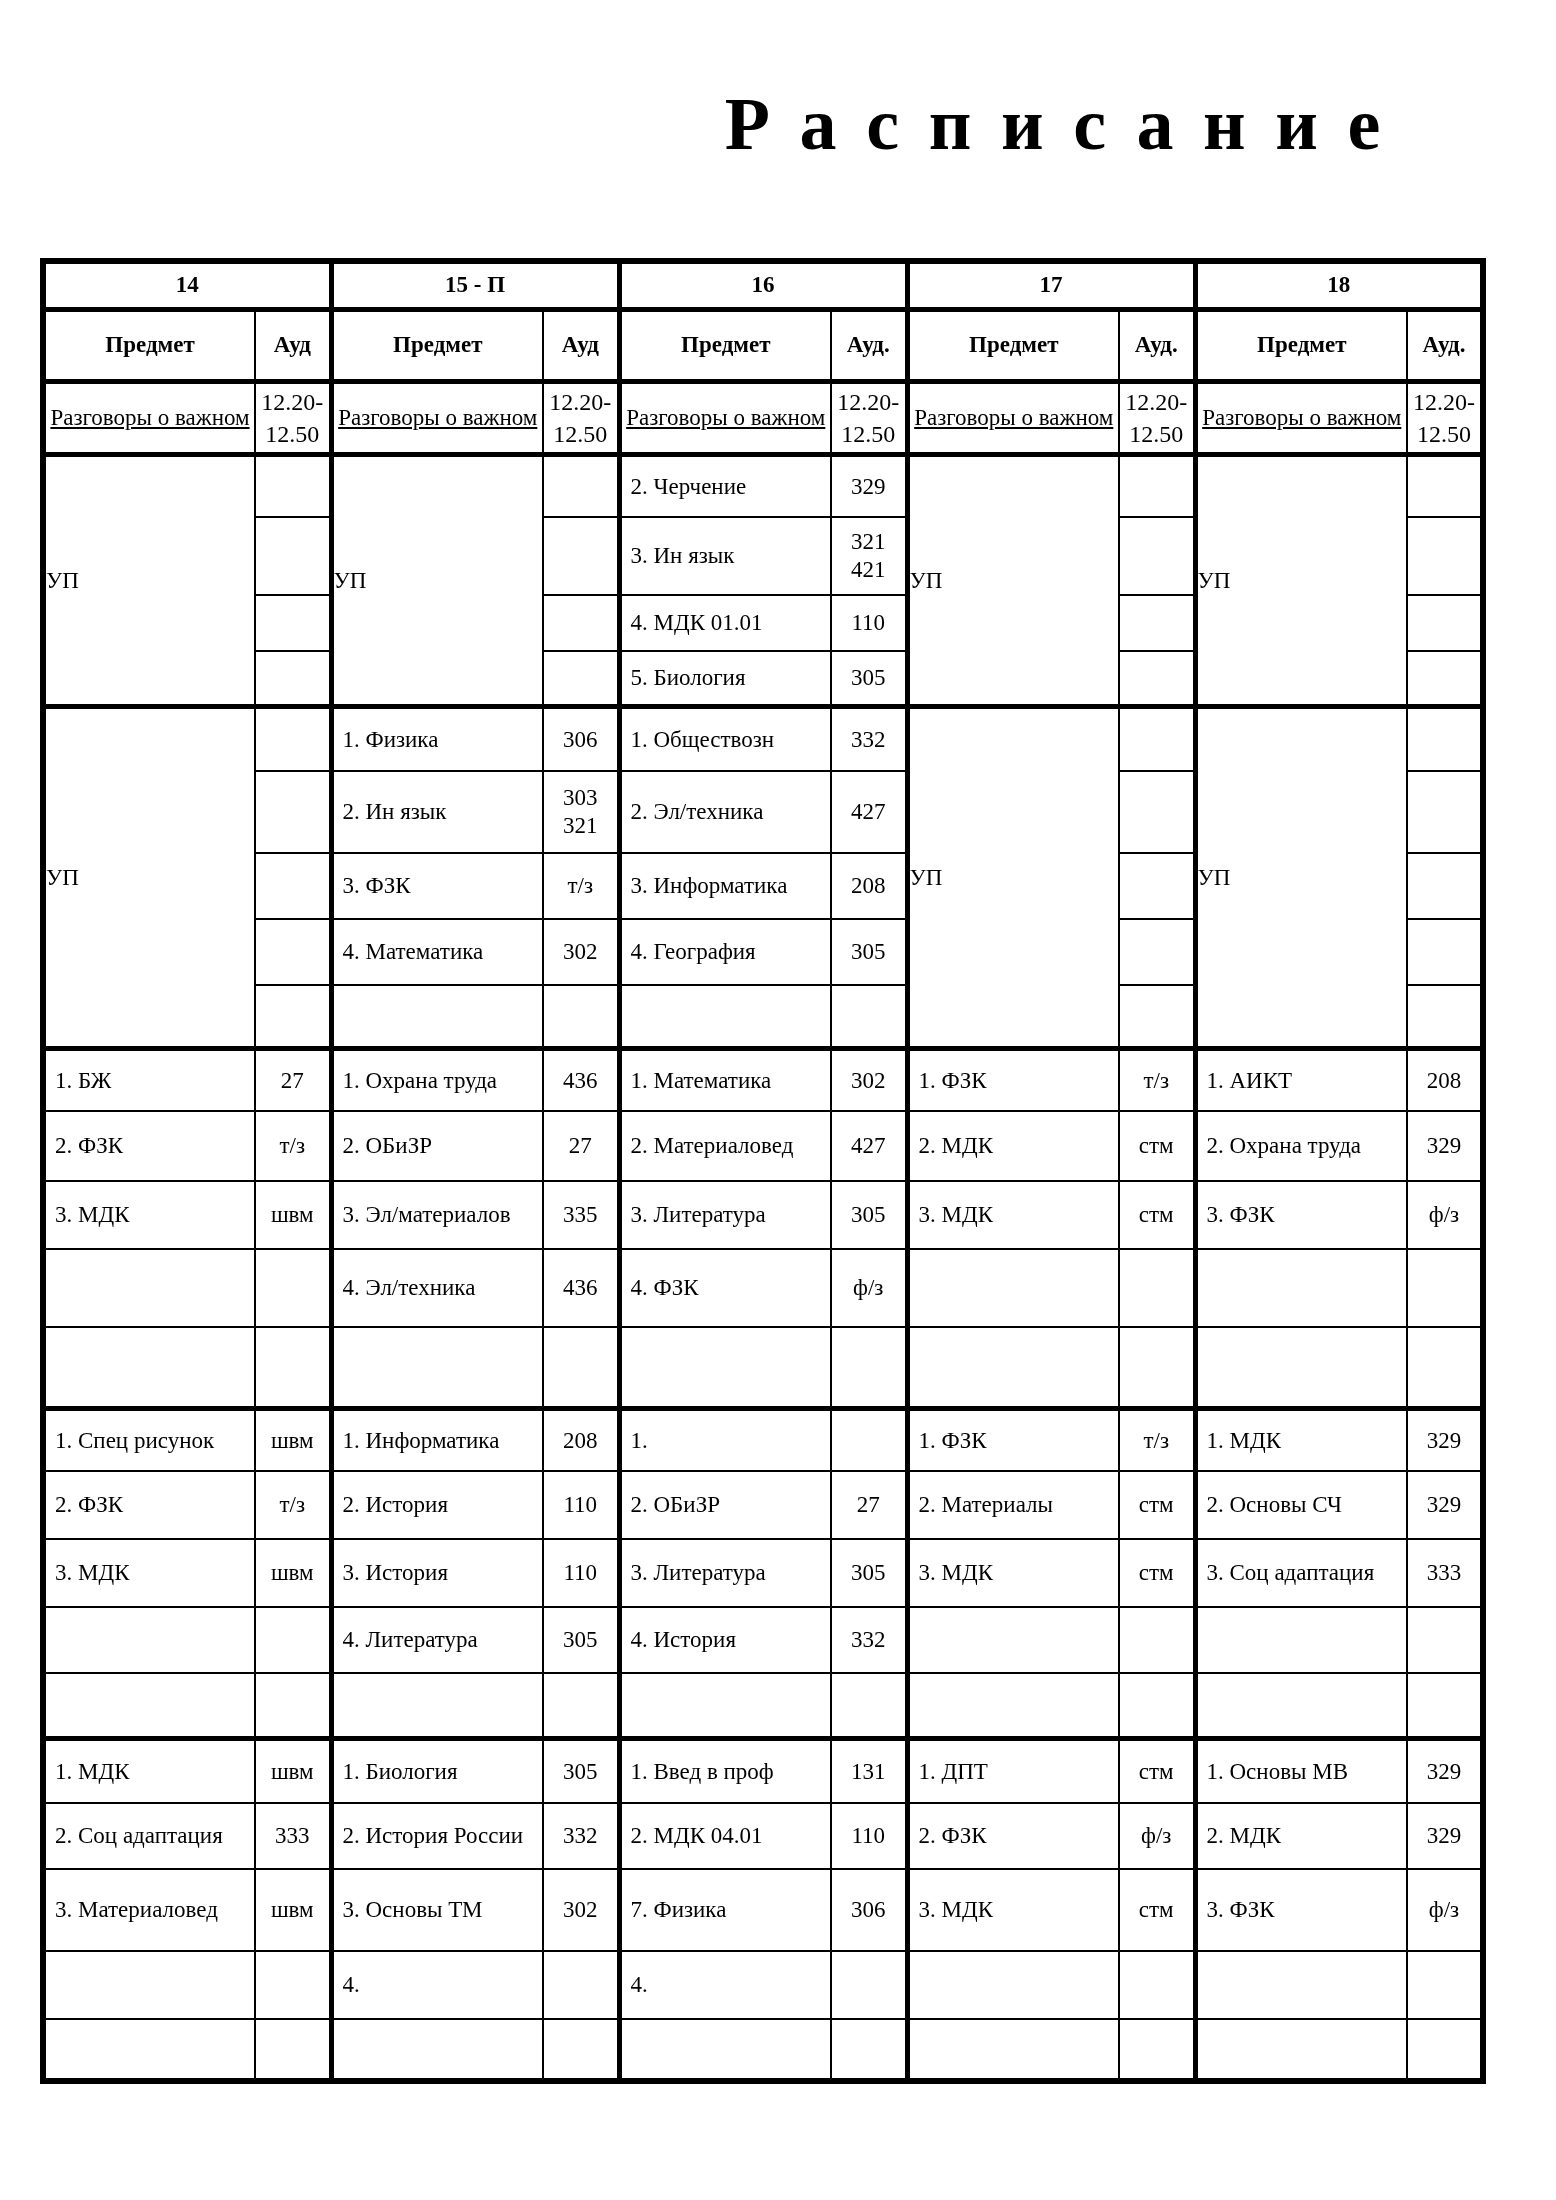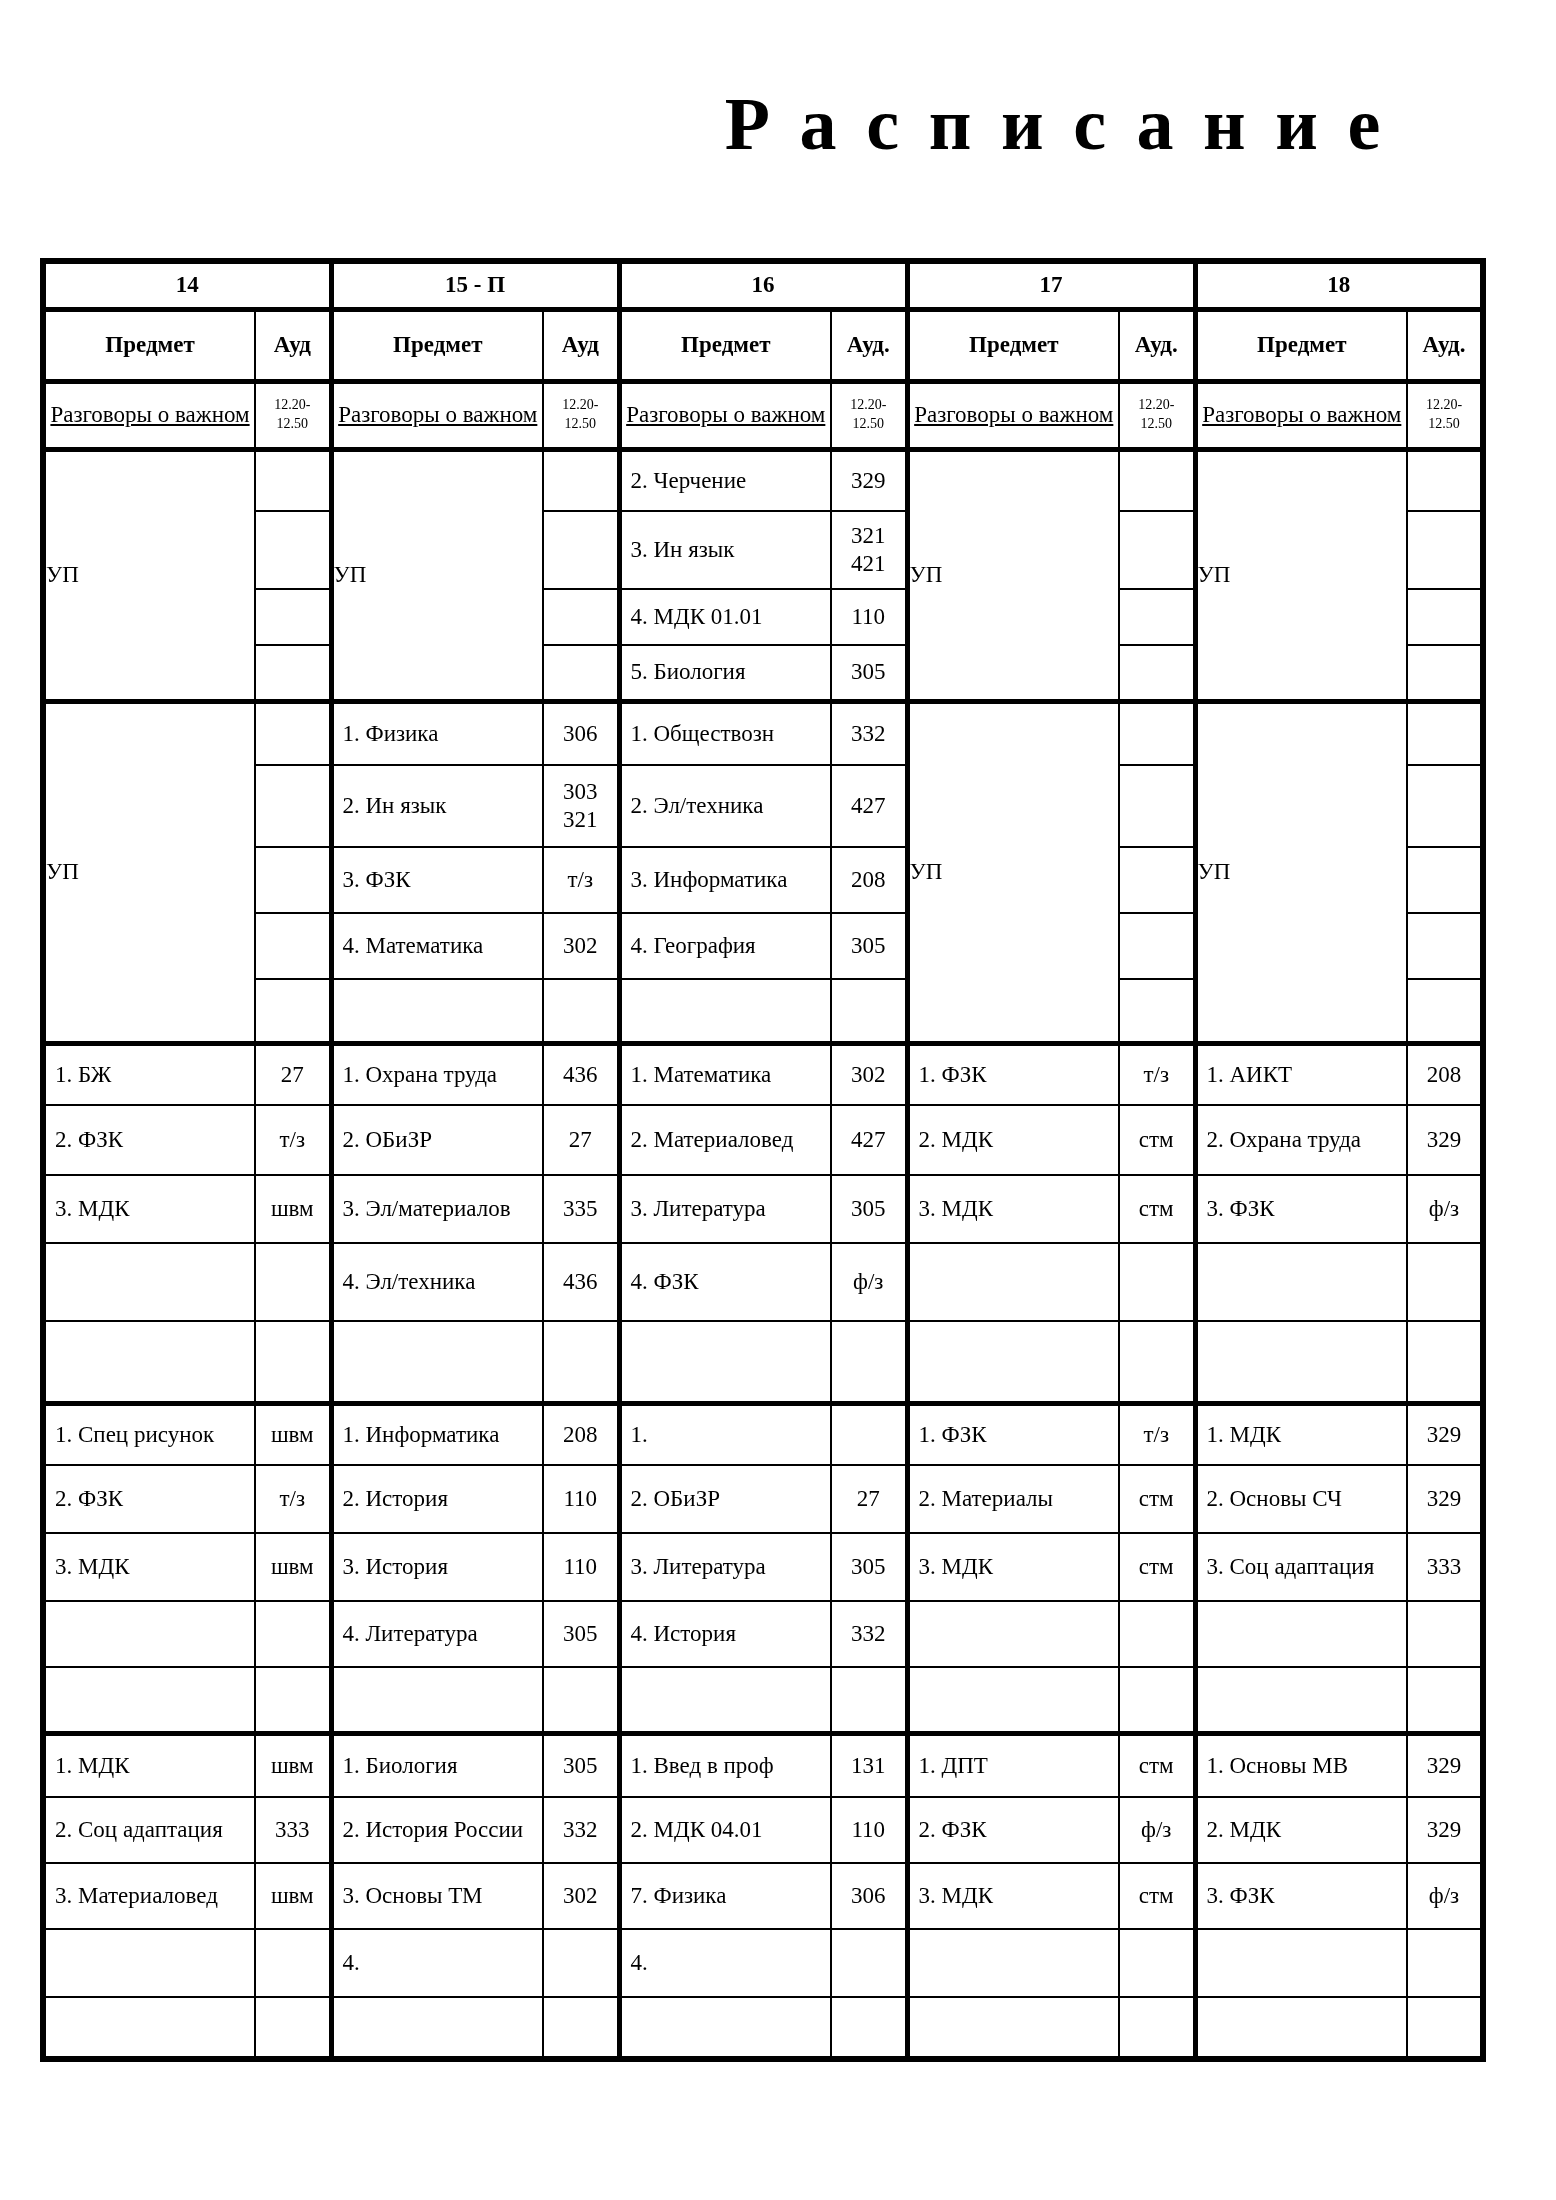--- a/index.html
+++ b/index.html
@@ -59,21 +59,21 @@
   }
   td.aud {
     font-size: 23px;
     text-align: center;
     white-space: pre-line;
     line-height: 1.2;
     padding: 2px 1px;
   }
   td.c  { text-align: center; padding: 2px 4px; text-decoration: underline; }
   td.up { text-align: left; padding: 0; font-size: 23px; }
-  td.time { font-size: 14px; line-height: 1.35; margin-left: 20px; }
+  td.time { font-size: 24px; line-height: 1.35; margin-left: 20px; }
   .gl { border-left-width: 5px; }
   .st { border-top-width: 5px; }
 </style>
 </head>
 <body>
 
 <div class="page-title">Расписание</div>
 
 <table class="schedule">
   <colgroup>
@@ -350,21 +350,21 @@
         <td class="aud">333</td>
         <td class="gl subj">2. История России</td>
         <td class="aud">332</td>
         <td class="gl subj">2. МДК 04.01</td>
         <td class="aud">110</td>
         <td class="gl subj">2. ФЗК</td>
         <td class="aud">ф/з</td>
         <td class="gl subj">2. МДК</td>
         <td class="aud">329</td>
       </tr>
-      <tr style="height: 66px;">
+      <tr style="height: 82px;">
         <td class="subj">3. Материаловед</td>
         <td class="aud">швм</td>
         <td class="gl subj">3. Основы ТМ</td>
         <td class="aud">302</td>
         <td class="gl subj">7. Физика</td>
         <td class="aud">306</td>
         <td class="gl subj">3. МДК</td>
         <td class="aud">стм</td>
         <td class="gl subj">3. ФЗК</td>
         <td class="aud">ф/з</td>

